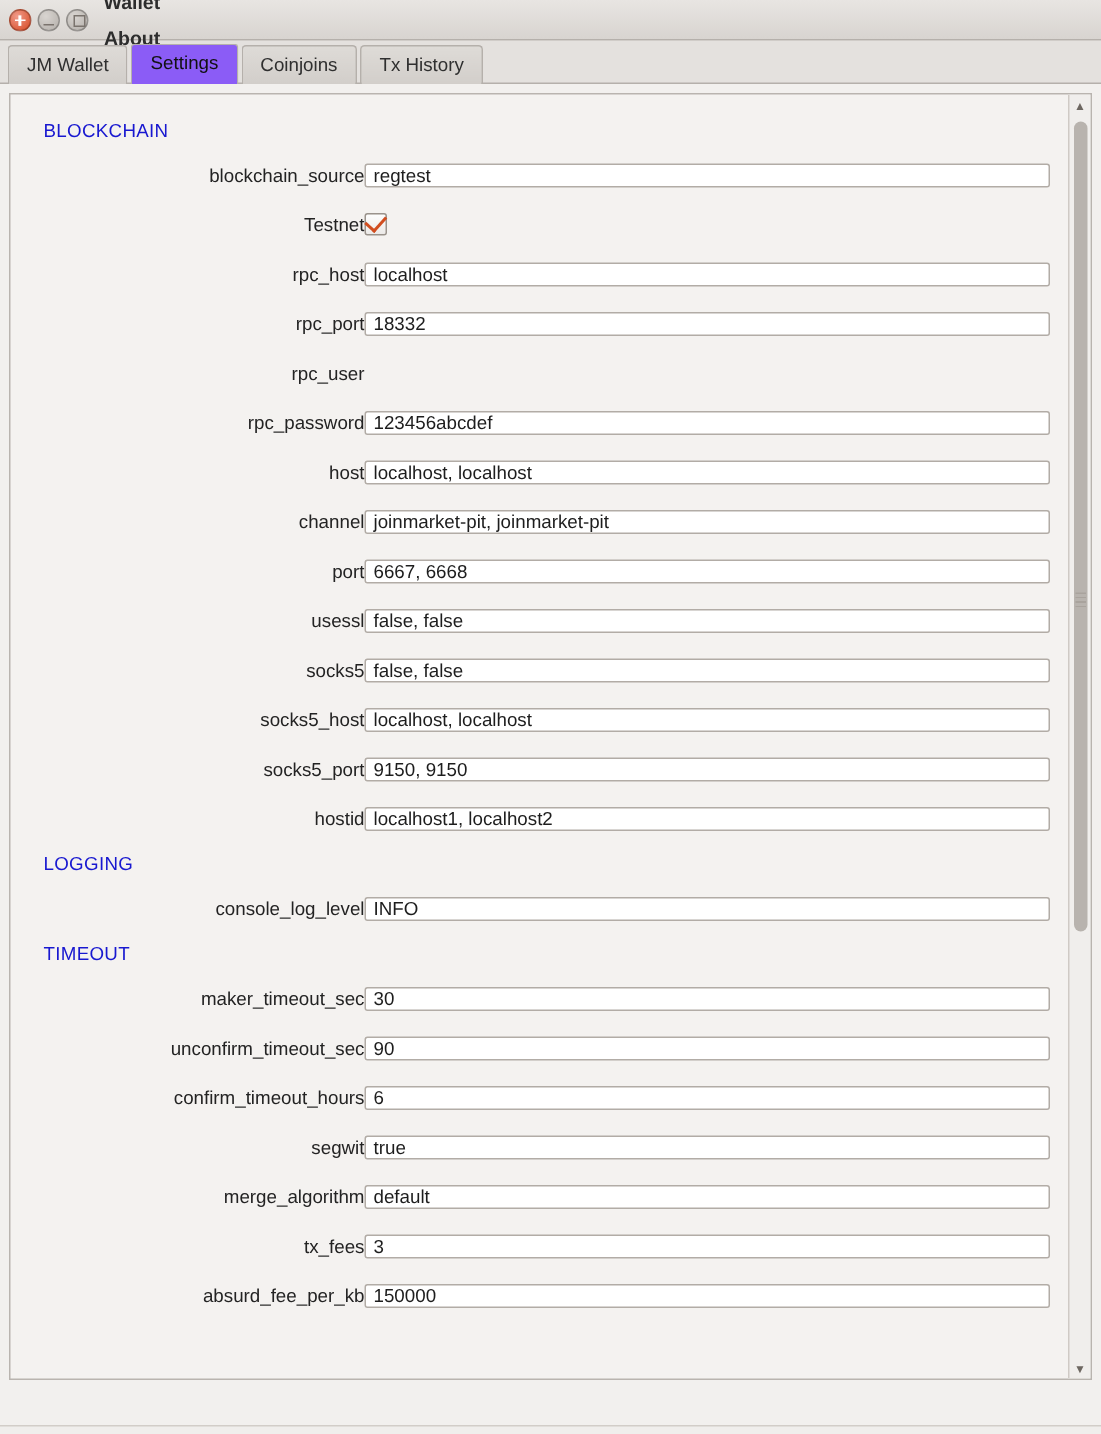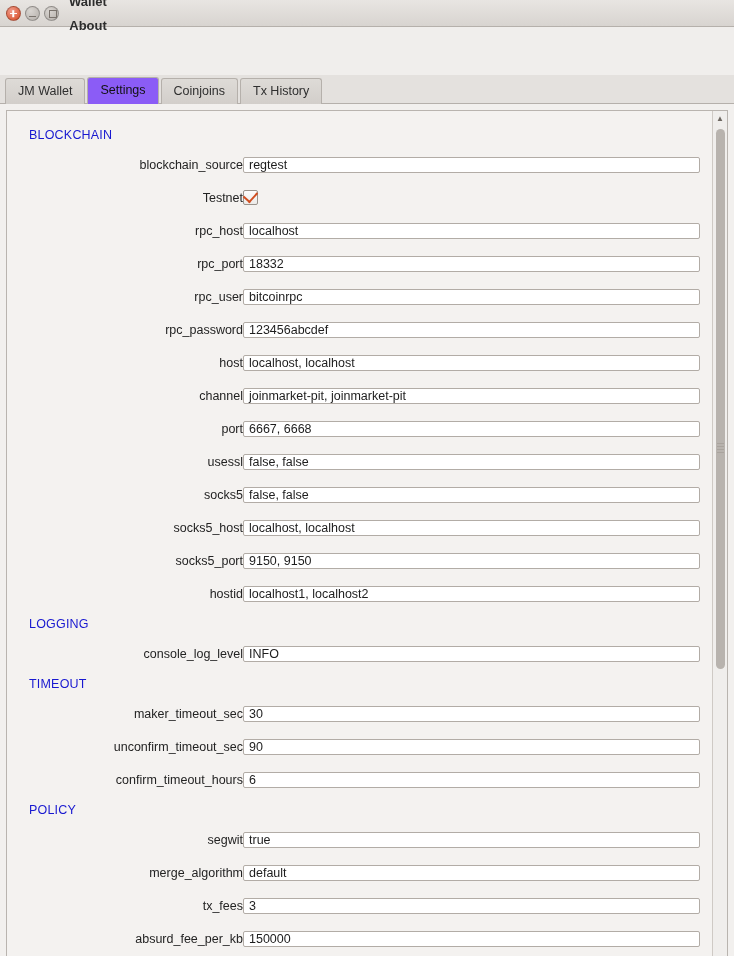--- a/index.html
+++ b/index.html
@@ -55,21 +55,20 @@
 
   
   .tabbar {
     height: 29px;
     background: #e4e1de;
     border-bottom: 1px solid #b5b0ab;
     display: flex;
     align-items: flex-end;
     padding-left: 5px;
     gap: 2px;
-    margin-top: 48px;
   }
   .tab {
     padding: 5px 12px 6px 12px;
     font-size: 12.5px;
     color: #2f2f2f;
     border: 1px solid #b5b0ab;
     border-bottom: none;
     border-radius: 3px 3px 0 0;
     background: linear-gradient(#dedbd7, #d2cecA);
     position: relative;
@@ -228,21 +227,20 @@
         <div class="row">
           <div class="label">rpc_host</div>
           <div class="field">localhost</div>
         </div>
         <div class="row">
           <div class="label">rpc_port</div>
           <div class="field">18332</div>
         </div>
         <div class="row">
           <div class="label">rpc_user</div>
-          <div class="field">bitcoinrpc</div>
         </div>
         <div class="row">
           <div class="label">rpc_password</div>
           <div class="field">123456abcdef</div>
         </div>
         <div class="row">
           <div class="label">host</div>
           <div class="field">localhost, localhost</div>
         </div>
         <div class="row">
@@ -284,21 +282,20 @@
           <div class="field">30</div>
         </div>
         <div class="row">
           <div class="label">unconfirm_timeout_sec</div>
           <div class="field">90</div>
         </div>
         <div class="row">
           <div class="label">confirm_timeout_hours</div>
           <div class="field">6</div>
         </div>
-        <div class="section-title">POLICY</div>
         <div class="row">
           <div class="label">segwit</div>
           <div class="field">true</div>
         </div>
         <div class="row">
           <div class="label">merge_algorithm</div>
           <div class="field">default</div>
         </div>
         <div class="row">
           <div class="label">tx_fees</div>

